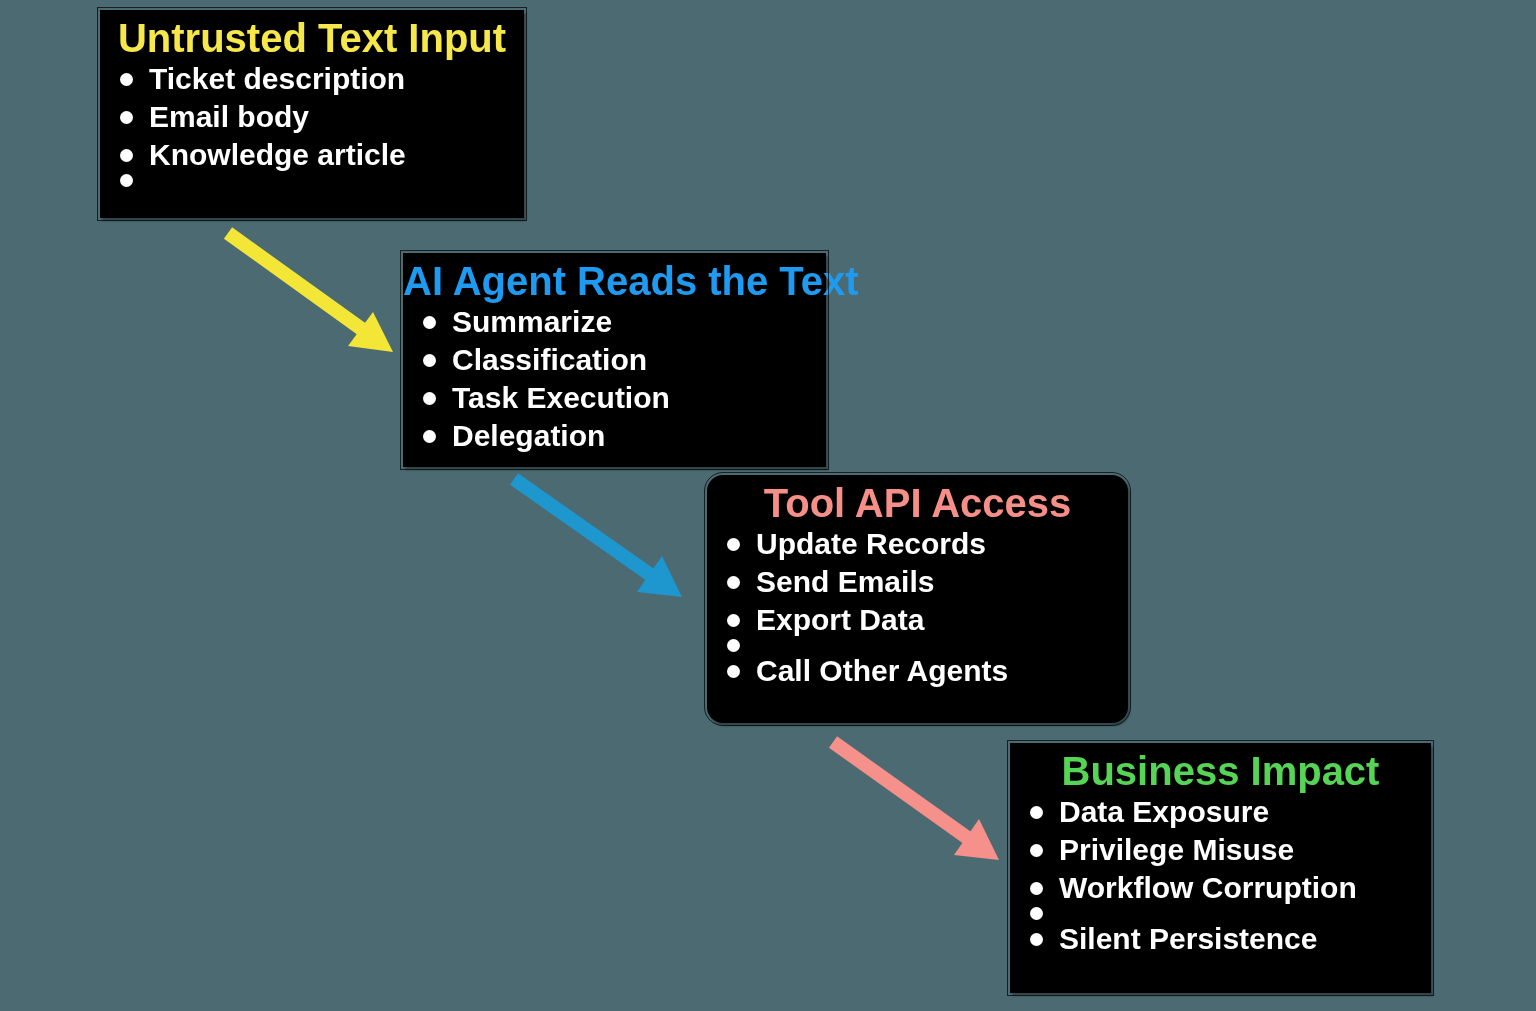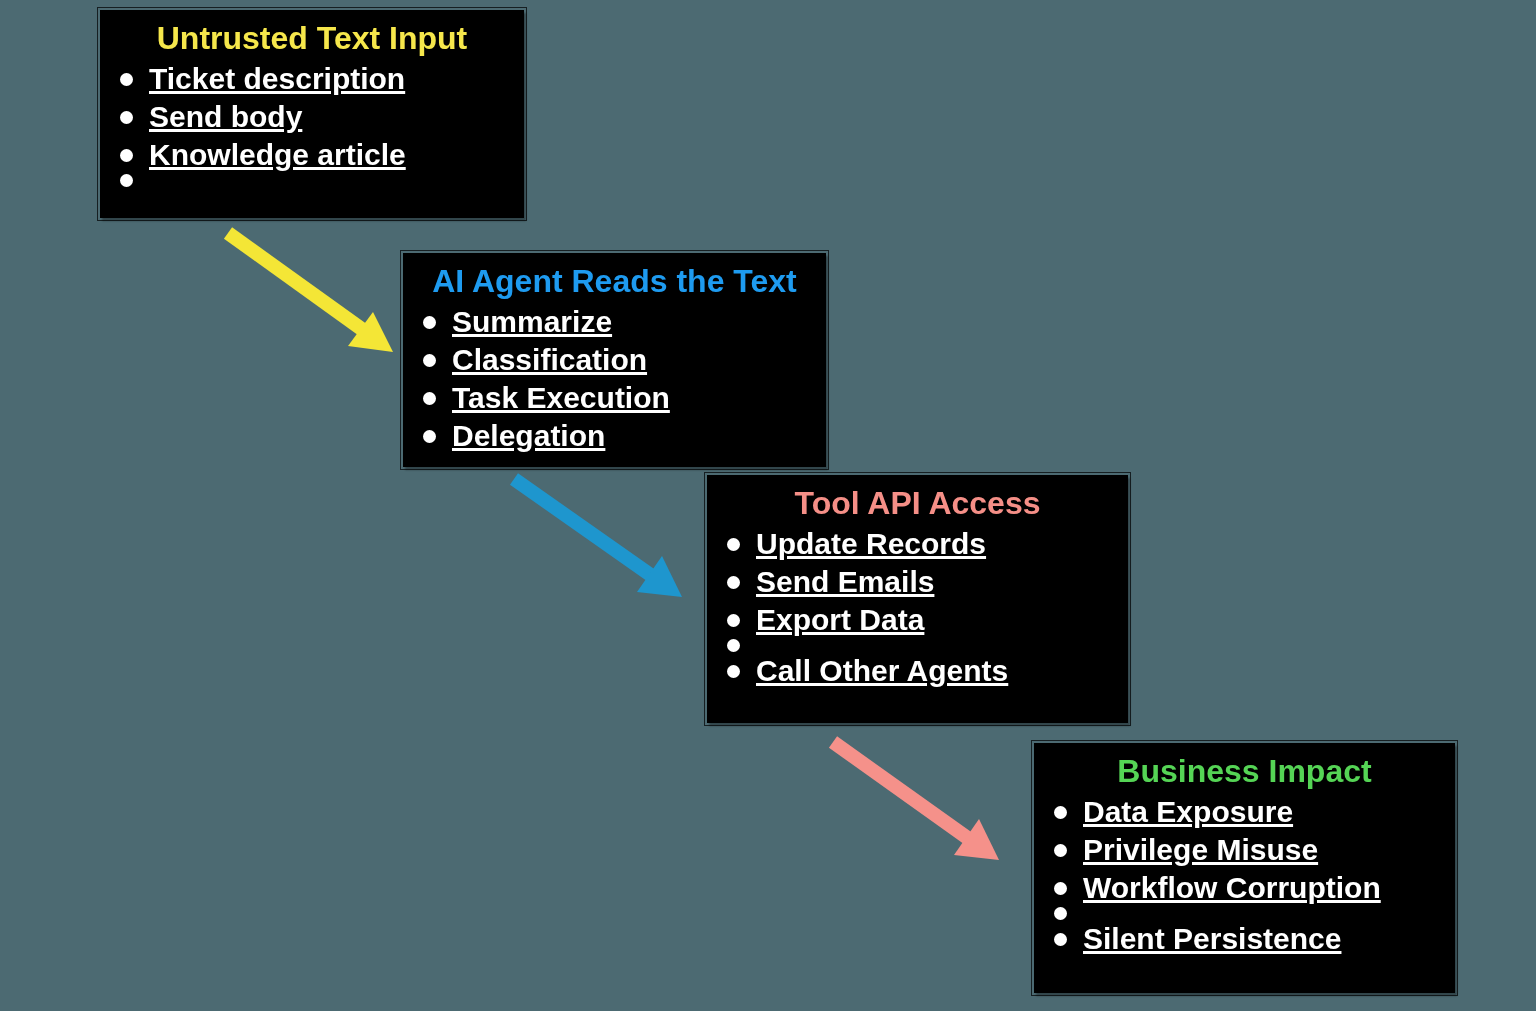--- a/index.html
+++ b/index.html
@@ -25,39 +25,38 @@
     outline-offset: 2px;
     padding-top: 6px;
     box-shadow: 2px 3px 2px rgba(0,0,0,0.35);
   }
   #box-0 { left: 100px; top: 10px;  width: 424px; height: 208px; }
   #box-1 { left: 403px; top: 233px; width: 423px; height: 214px; margin-top: 20px; }
   #box-2 { left: 707px; top: 475px; width: 421px; height: 248px; }
   #box-3 { left: 1010px; top: 743px; width: 421px; height: 250px; }
 
   .box-title {
-    font-size: 32px;
+    font-size: 40px;
     font-weight: bold;
     line-height: 44px;
     text-align: center;
     white-space: nowrap;
   }
   ul.box-items {
     list-style: none;
   }
   ul.box-items li {
     display: flex;
     align-items: center;
     line-height: 38px;
     font-size: 30px;
     font-weight: bold;
     color: #fff;
     padding-left: 20px;
     white-space: nowrap;
-    text-decoration: underline;
   }
   ul.box-items .dot {
     flex: 0 0 auto;
     width: 13px; height: 13px;
     border-radius: 50%;
     background: #fff;
     margin-right: 16px;
   }
 </style>
 </head>
@@ -82,21 +81,21 @@
 
   <div class="stage-box" id="box-0" style="background: rgb(0, 0, 0);">
     <div class="box-title" style="color: rgb(246, 231, 75);">Untrusted Text Input</div>
     <ul class="box-items">
         <li>
           <span class="dot"></span>
           <span>Ticket description</span>
         </li>
         <li>
           <span class="dot"></span>
-          <span>Send body</span>
+          <span>Email body</span>
         </li>
         <li>
           <span class="dot"></span>
           <span>Knowledge article</span>
         </li>
         <li>
           <span class="dot"></span>
         </li>
       </ul>
   </div>
@@ -116,21 +115,21 @@
           <span class="dot"></span>
           <span>Task Execution</span>
         </li>
         <li>
           <span class="dot"></span>
           <span>Delegation</span>
         </li>
       </ul>
   </div>
 
-  <div class="stage-box" id="box-2" style="background: rgb(0, 0, 0);">
+  <div class="stage-box" id="box-2" style="background: rgb(0, 0, 0); border-radius: 16px;">
     <div class="box-title" style="color: rgb(245, 143, 135);">Tool API Access</div>
     <ul class="box-items">
         <li>
           <span class="dot"></span>
           <span>Update Records</span>
         </li>
         <li>
           <span class="dot"></span>
           <span>Send Emails</span>
         </li>
@@ -141,21 +140,21 @@
         <li>
           <span class="dot"></span>
         </li>
         <li>
           <span class="dot"></span>
           <span>Call Other Agents</span>
         </li>
       </ul>
   </div>
 
-  <div class="stage-box" id="box-3" style="background: rgb(0, 0, 0); margin-left: 24px;">
+  <div class="stage-box" id="box-3" style="background: rgb(0, 0, 0);">
     <div class="box-title" style="color: rgb(85, 212, 85);">Business Impact</div>
     <ul class="box-items">
         <li>
           <span class="dot"></span>
           <span>Data Exposure</span>
         </li>
         <li>
           <span class="dot"></span>
           <span>Privilege Misuse</span>
         </li>

